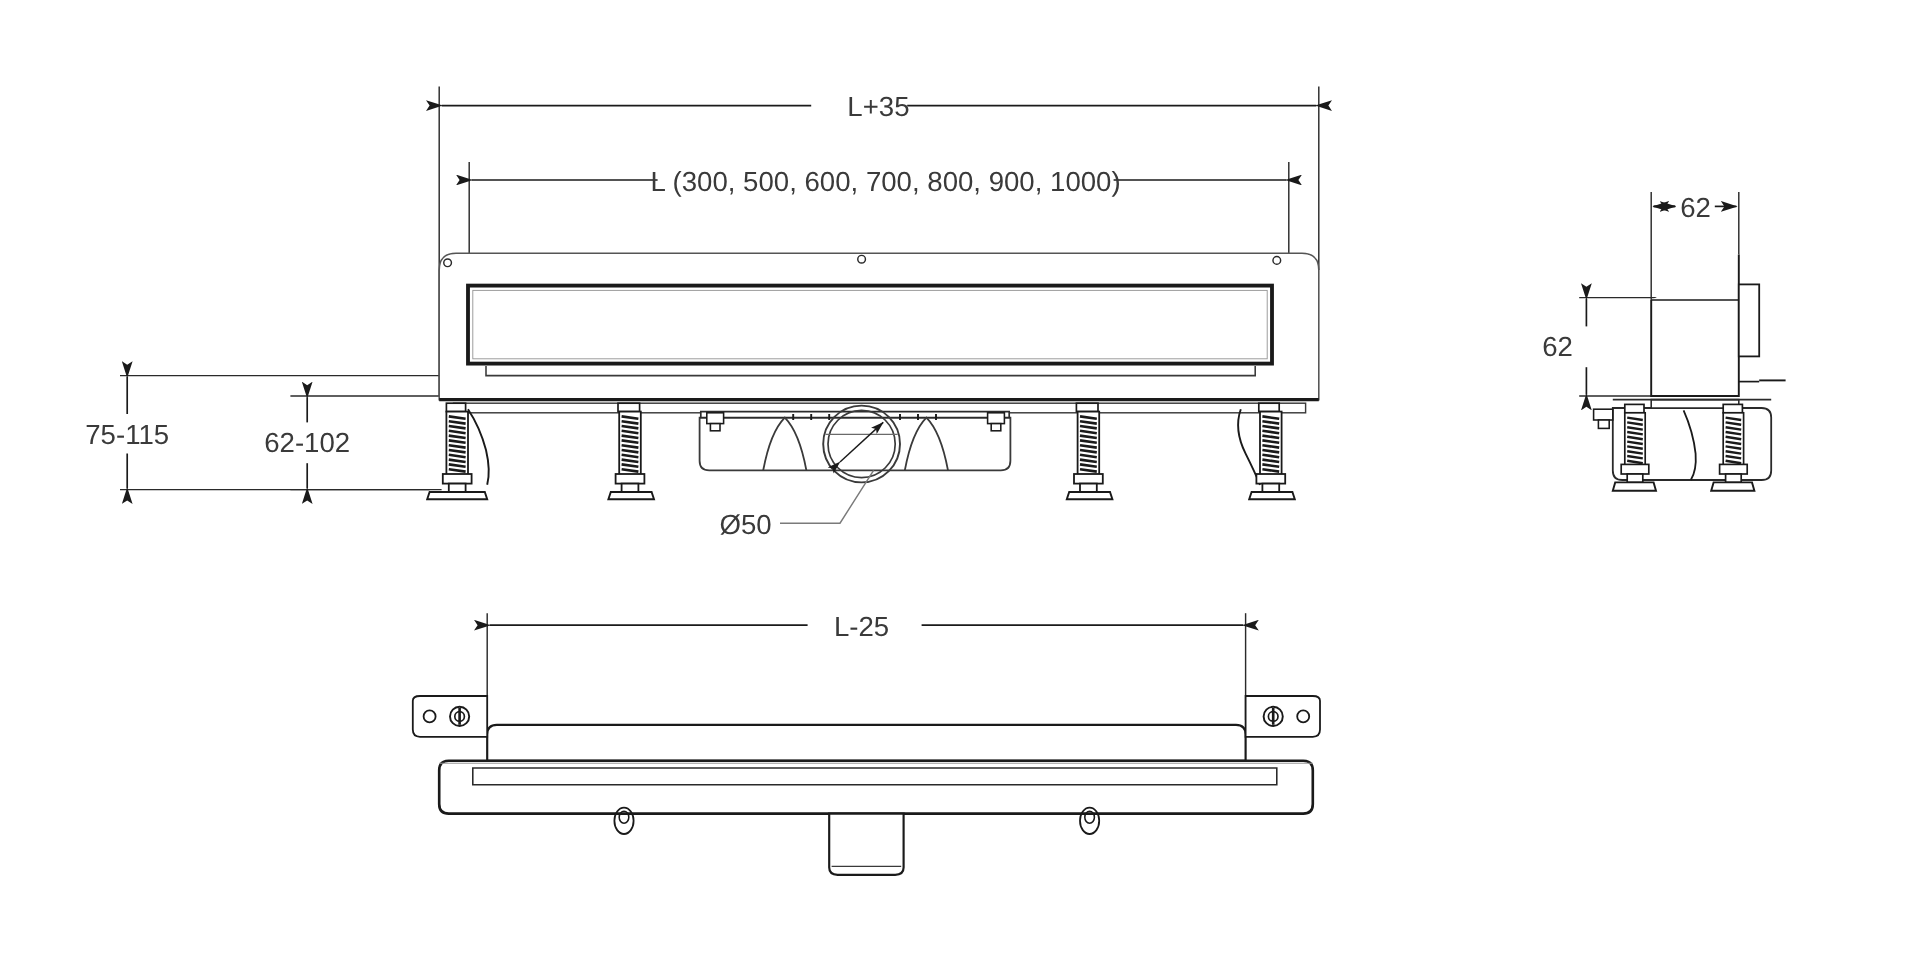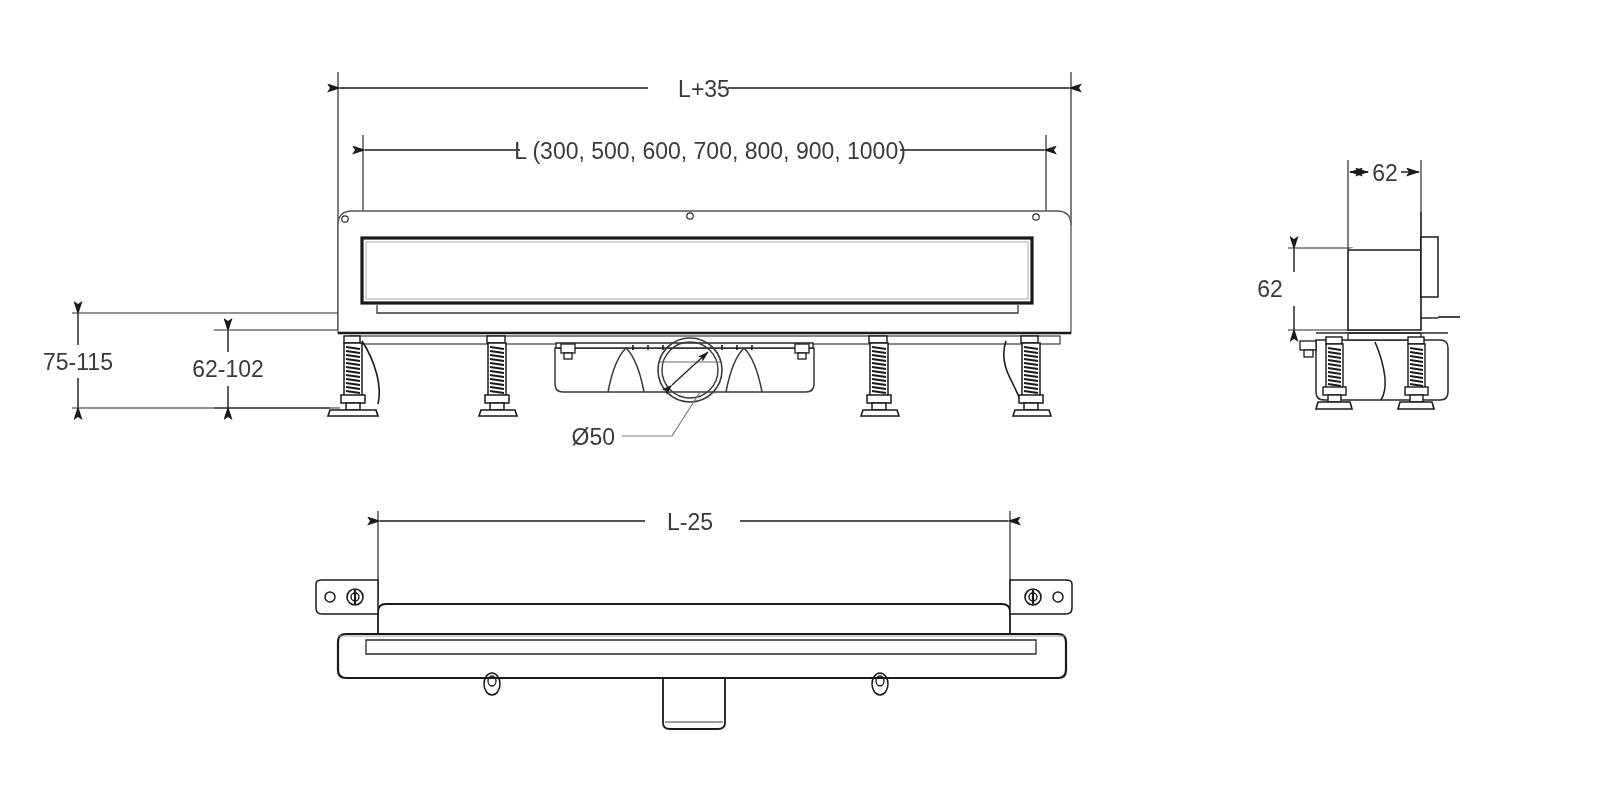--- a/index.html
+++ b/index.html
@@ -1,19 +1,19 @@
 <!DOCTYPE html>
 <html><head>
 <meta charset="utf-8">
 <title>Linear Shower Drain Technical Drawing</title>
 <style>
   html,body{margin:0;padding:0;background:#ffffff;}
   body{width:1600px;height:801px;overflow:hidden;
        font-family:"Liberation Sans","DejaVu Sans",sans-serif;}
-  #sheet{position:relative;width:1308px;height:801px;background:#fff;}
+  #sheet{position:relative;width:1308px;height:801px;background:#fff;padding-left:28px;}
   svg{display:block;}
   .dimtext{font-family:"Liberation Sans","DejaVu Sans",sans-serif;
            font-size:23px;fill:#3a3a3a;}
 </style>
 </head>
 <body>
 
 <div id="sheet">
 <svg width="1600" height="801" viewBox="0 0 1600 801">
 

